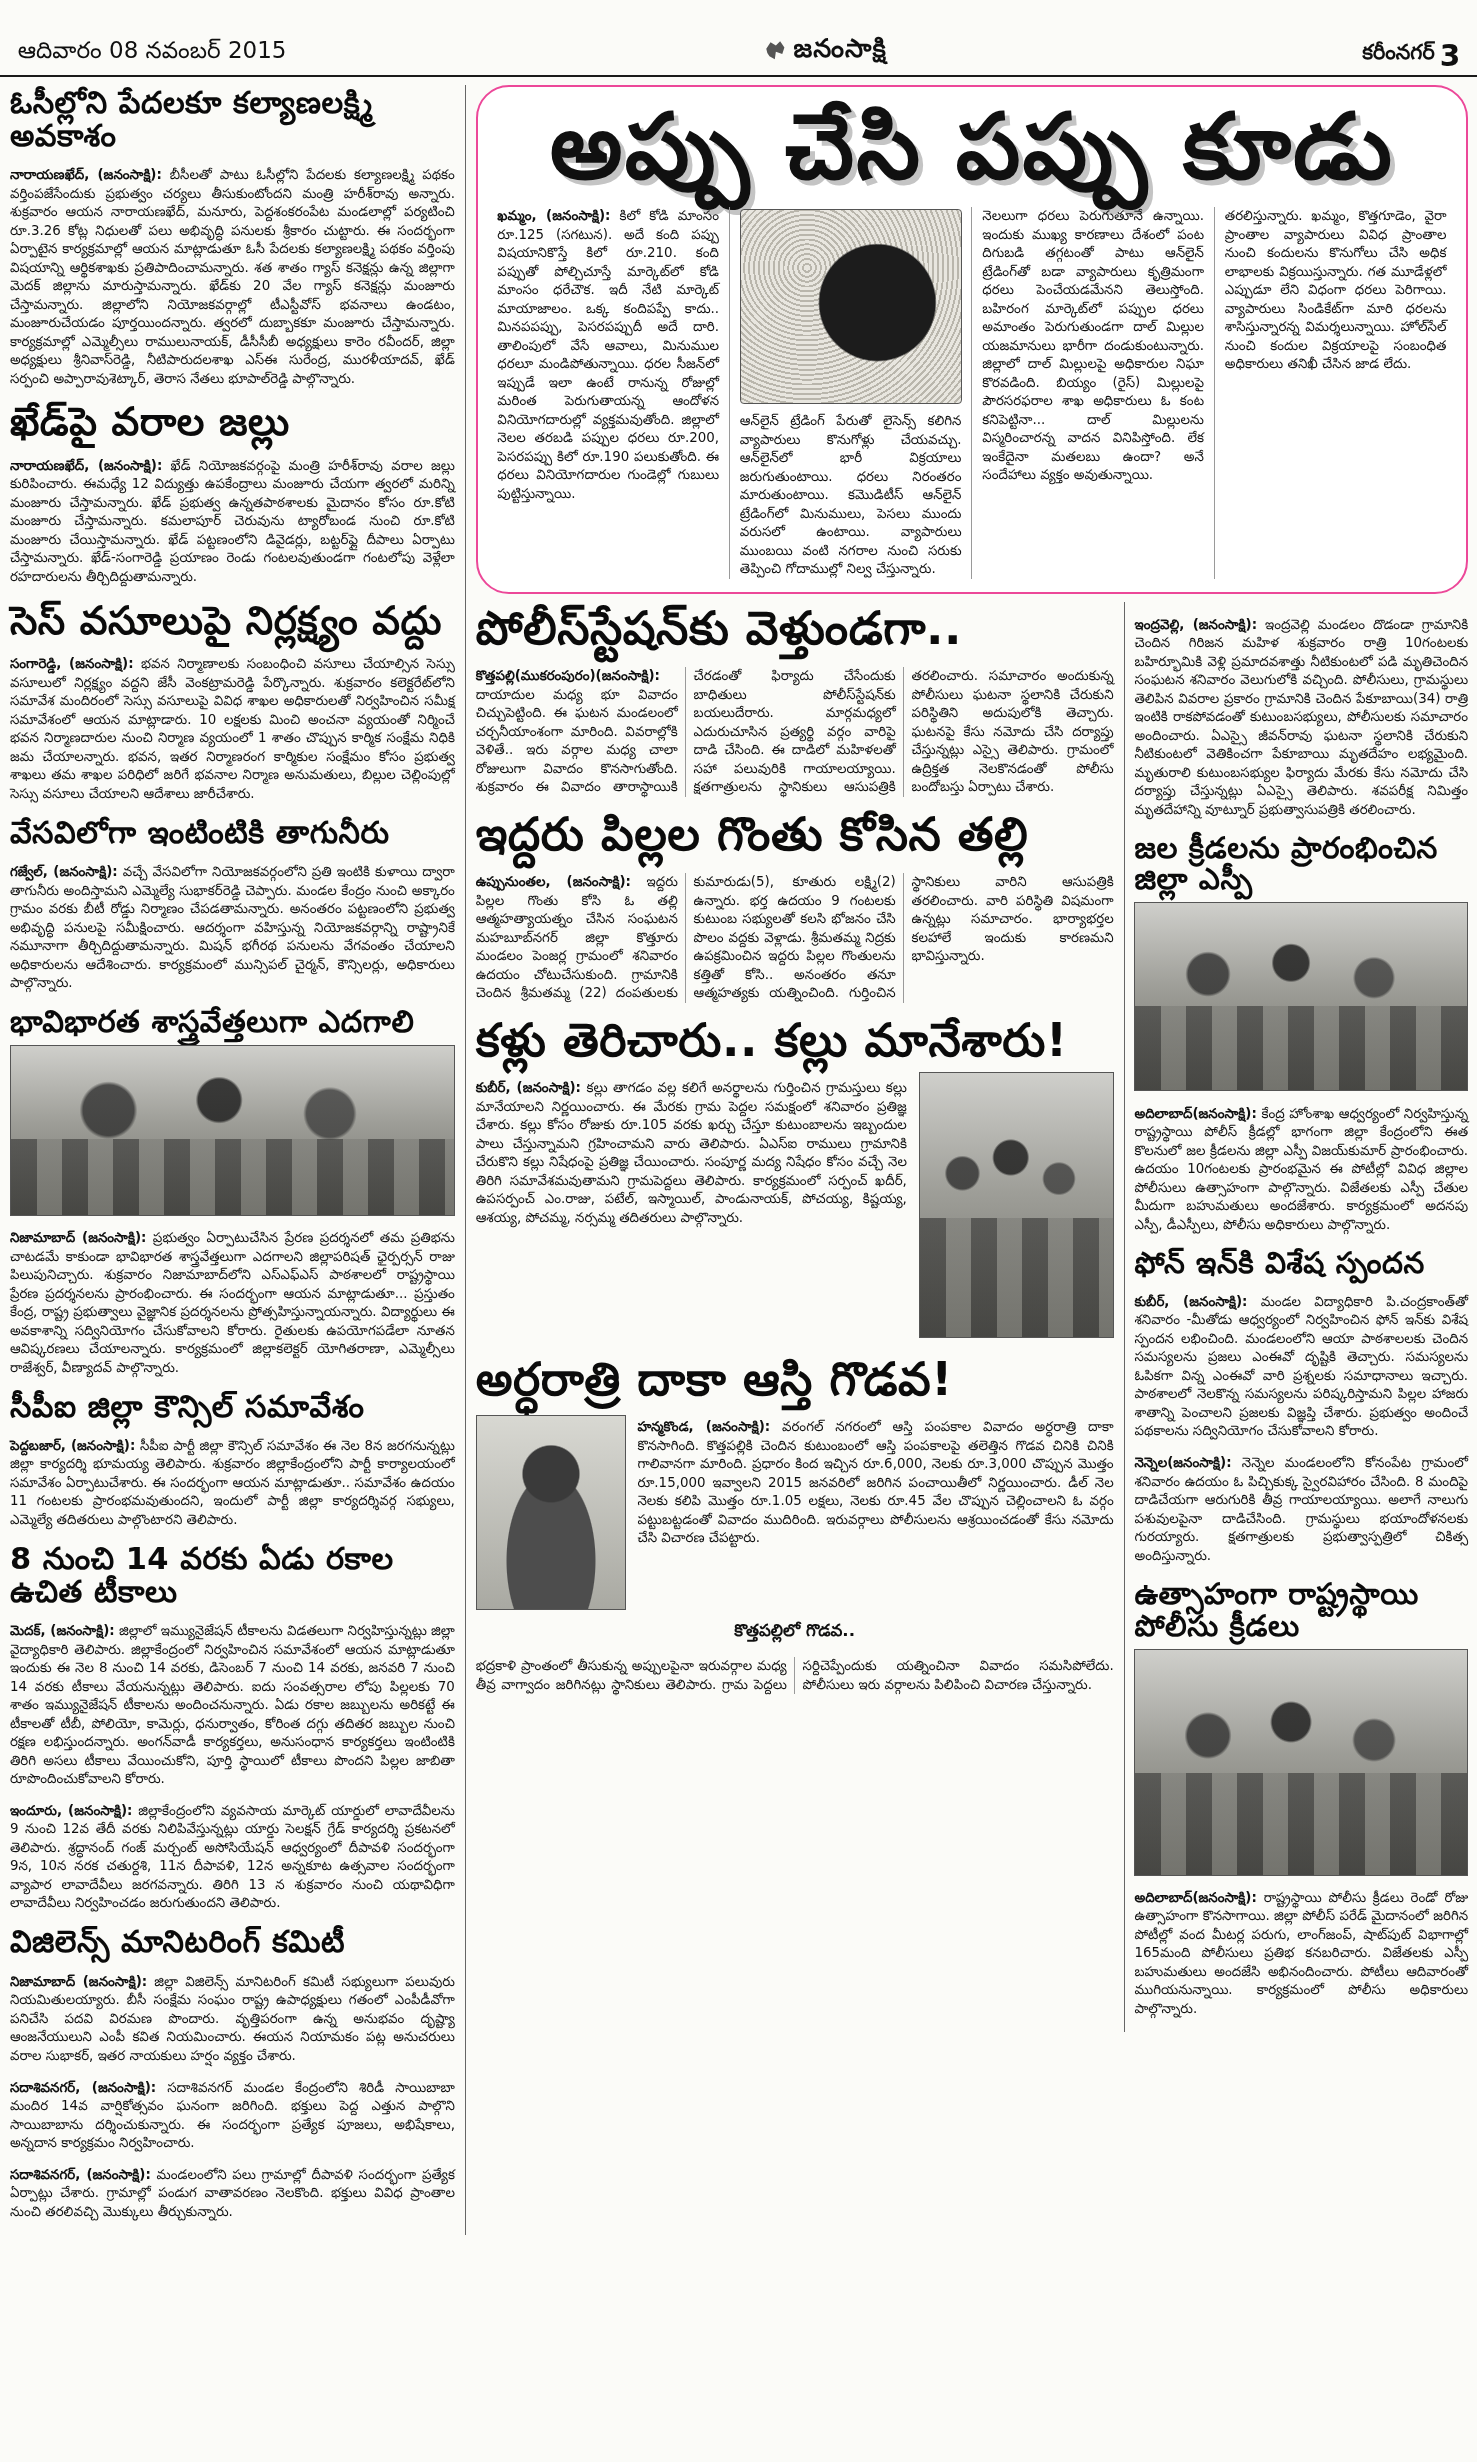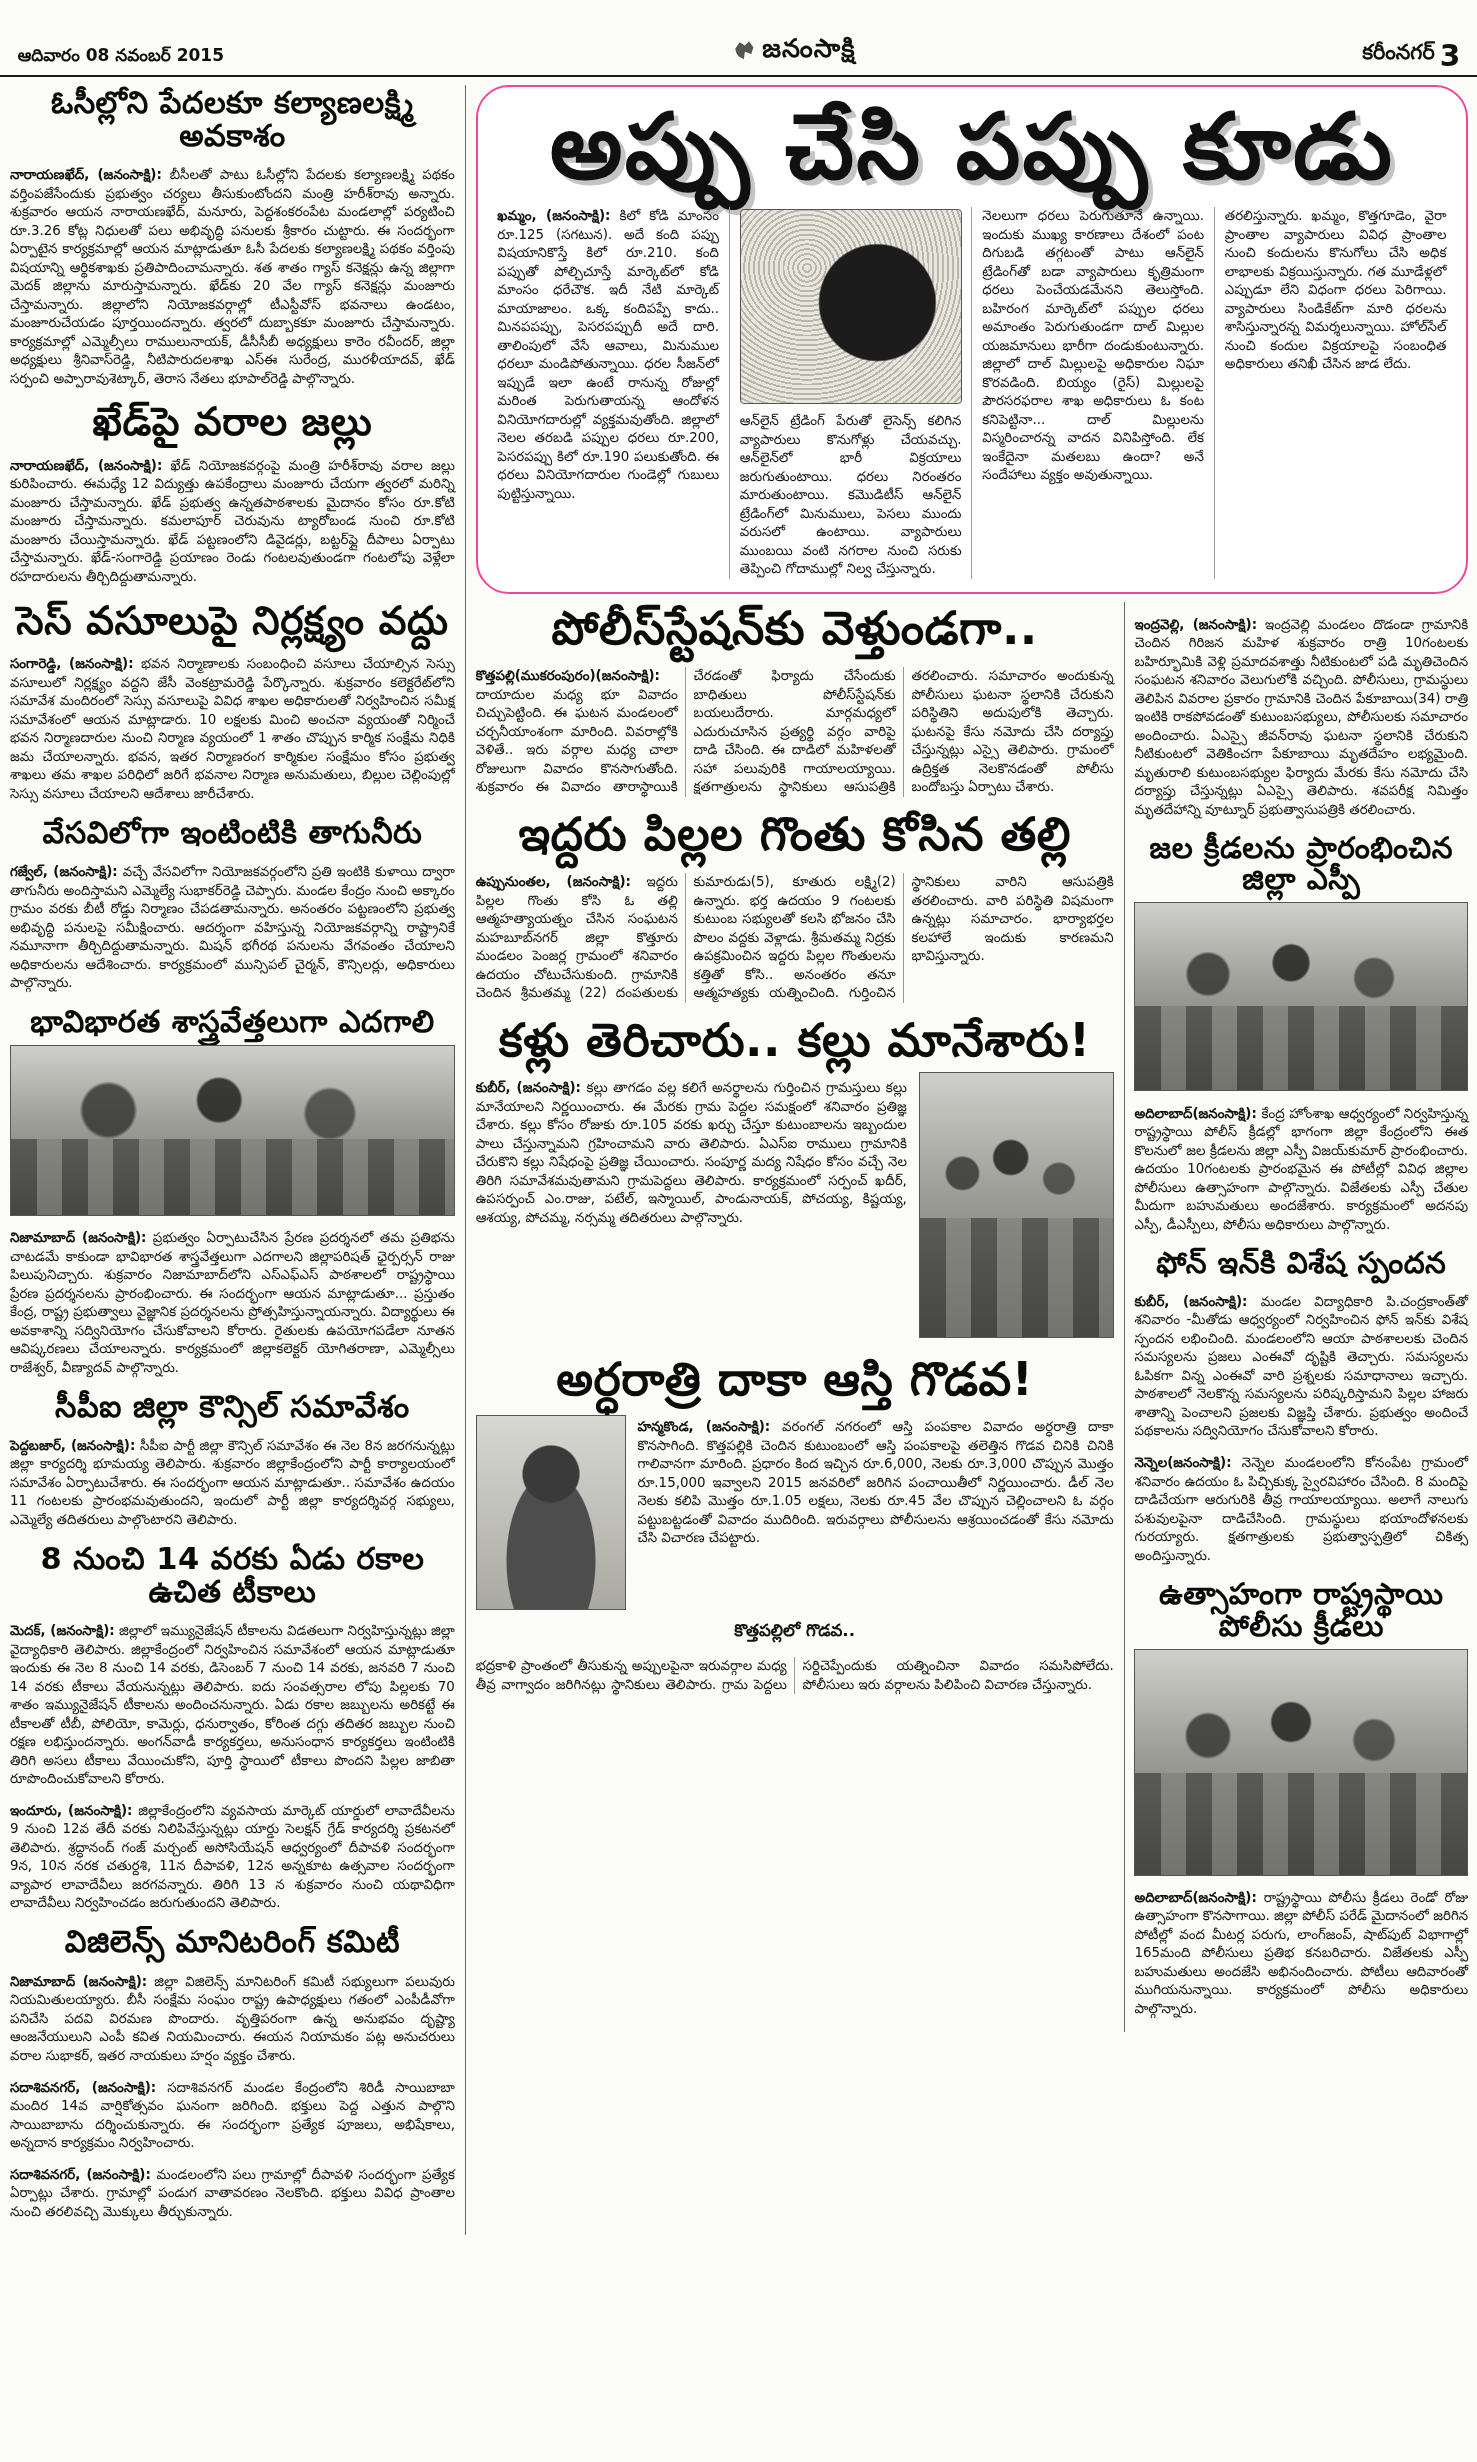--- a/index.html
+++ b/index.html
@@ -6,35 +6,35 @@
   .page{
     position:relative;width:1478px;height:2463px;margin:0 auto;
     background:#fbfbf8;color:#101010;overflow:hidden;
     font-family:"DejaVu Sans",sans-serif;
   }
   
   .masthead{
     display:flex;align-items:flex-end;justify-content:space-between;
     padding:33px 17.7px 5.9px 17.7px;border-bottom:2.5px solid #1a1a1a;
   }
-  .mast-date{font-size:17px;font-weight:bold;}
+  .mast-date{font-size:23px;font-weight:normal;}
   .mast-brand{display:flex;align-items:center;gap:5.9px;font-size:25.6px;font-weight:900;letter-spacing:1px;}
   .mast-logo{width:25.6px;height:25.6px;display:inline-block;}
   .mast-right{font-size:20.7px;font-weight:bold;display:flex;align-items:flex-end;gap:5px;}
   .mast-pageno{font-size:29.6px;font-weight:900;line-height:.8;}
   
   .content{display:flex;padding:7.9px 9.9px 0 9.9px;gap:0;}
   .col-left{width:445px;padding-right:9.9px;border-right:1px solid #666;}
   .col-main{flex:1;padding-left:9.9px;display:flex;flex-direction:column;}
   .mid-row{display:flex;margin-top:7.9px;}
   .center-col{width:638px;padding-right:9.9px;border-right:1px solid #666;}
   .right-col{flex:1;padding-left:9.9px;}
   
   .art{margin-bottom:11.8px;}
-  h2{margin:2px 0 5.9px 0;text-align:center;font-weight:900;line-height:1.08;letter-spacing:0.5px;color:#0b0b0b;}
+  h2{margin:2px 0 5.9px 0;text-align:left;font-weight:900;line-height:1.08;letter-spacing:0.5px;color:#0b0b0b;}
   .h-md{font-size:30.5px;}
   .h-lg{font-size:39px;}
   .h-xl{font-size:46px;}
   .h-rt{font-size:29.6px;}
   .body{font-size:13.4px;line-height:1.38;text-align:justify;}
   .bl{font-weight:bold;}
   .cols-2{column-count:2;column-gap:15.8px;column-rule:1px solid #9a9a9a;}
   .cols-3{column-count:3;column-gap:15.8px;column-rule:1px solid #9a9a9a;}
   .subhead{font-weight:900;text-align:center;font-size:16.7px;margin:5.9px 0 3.9px 0;}
   

